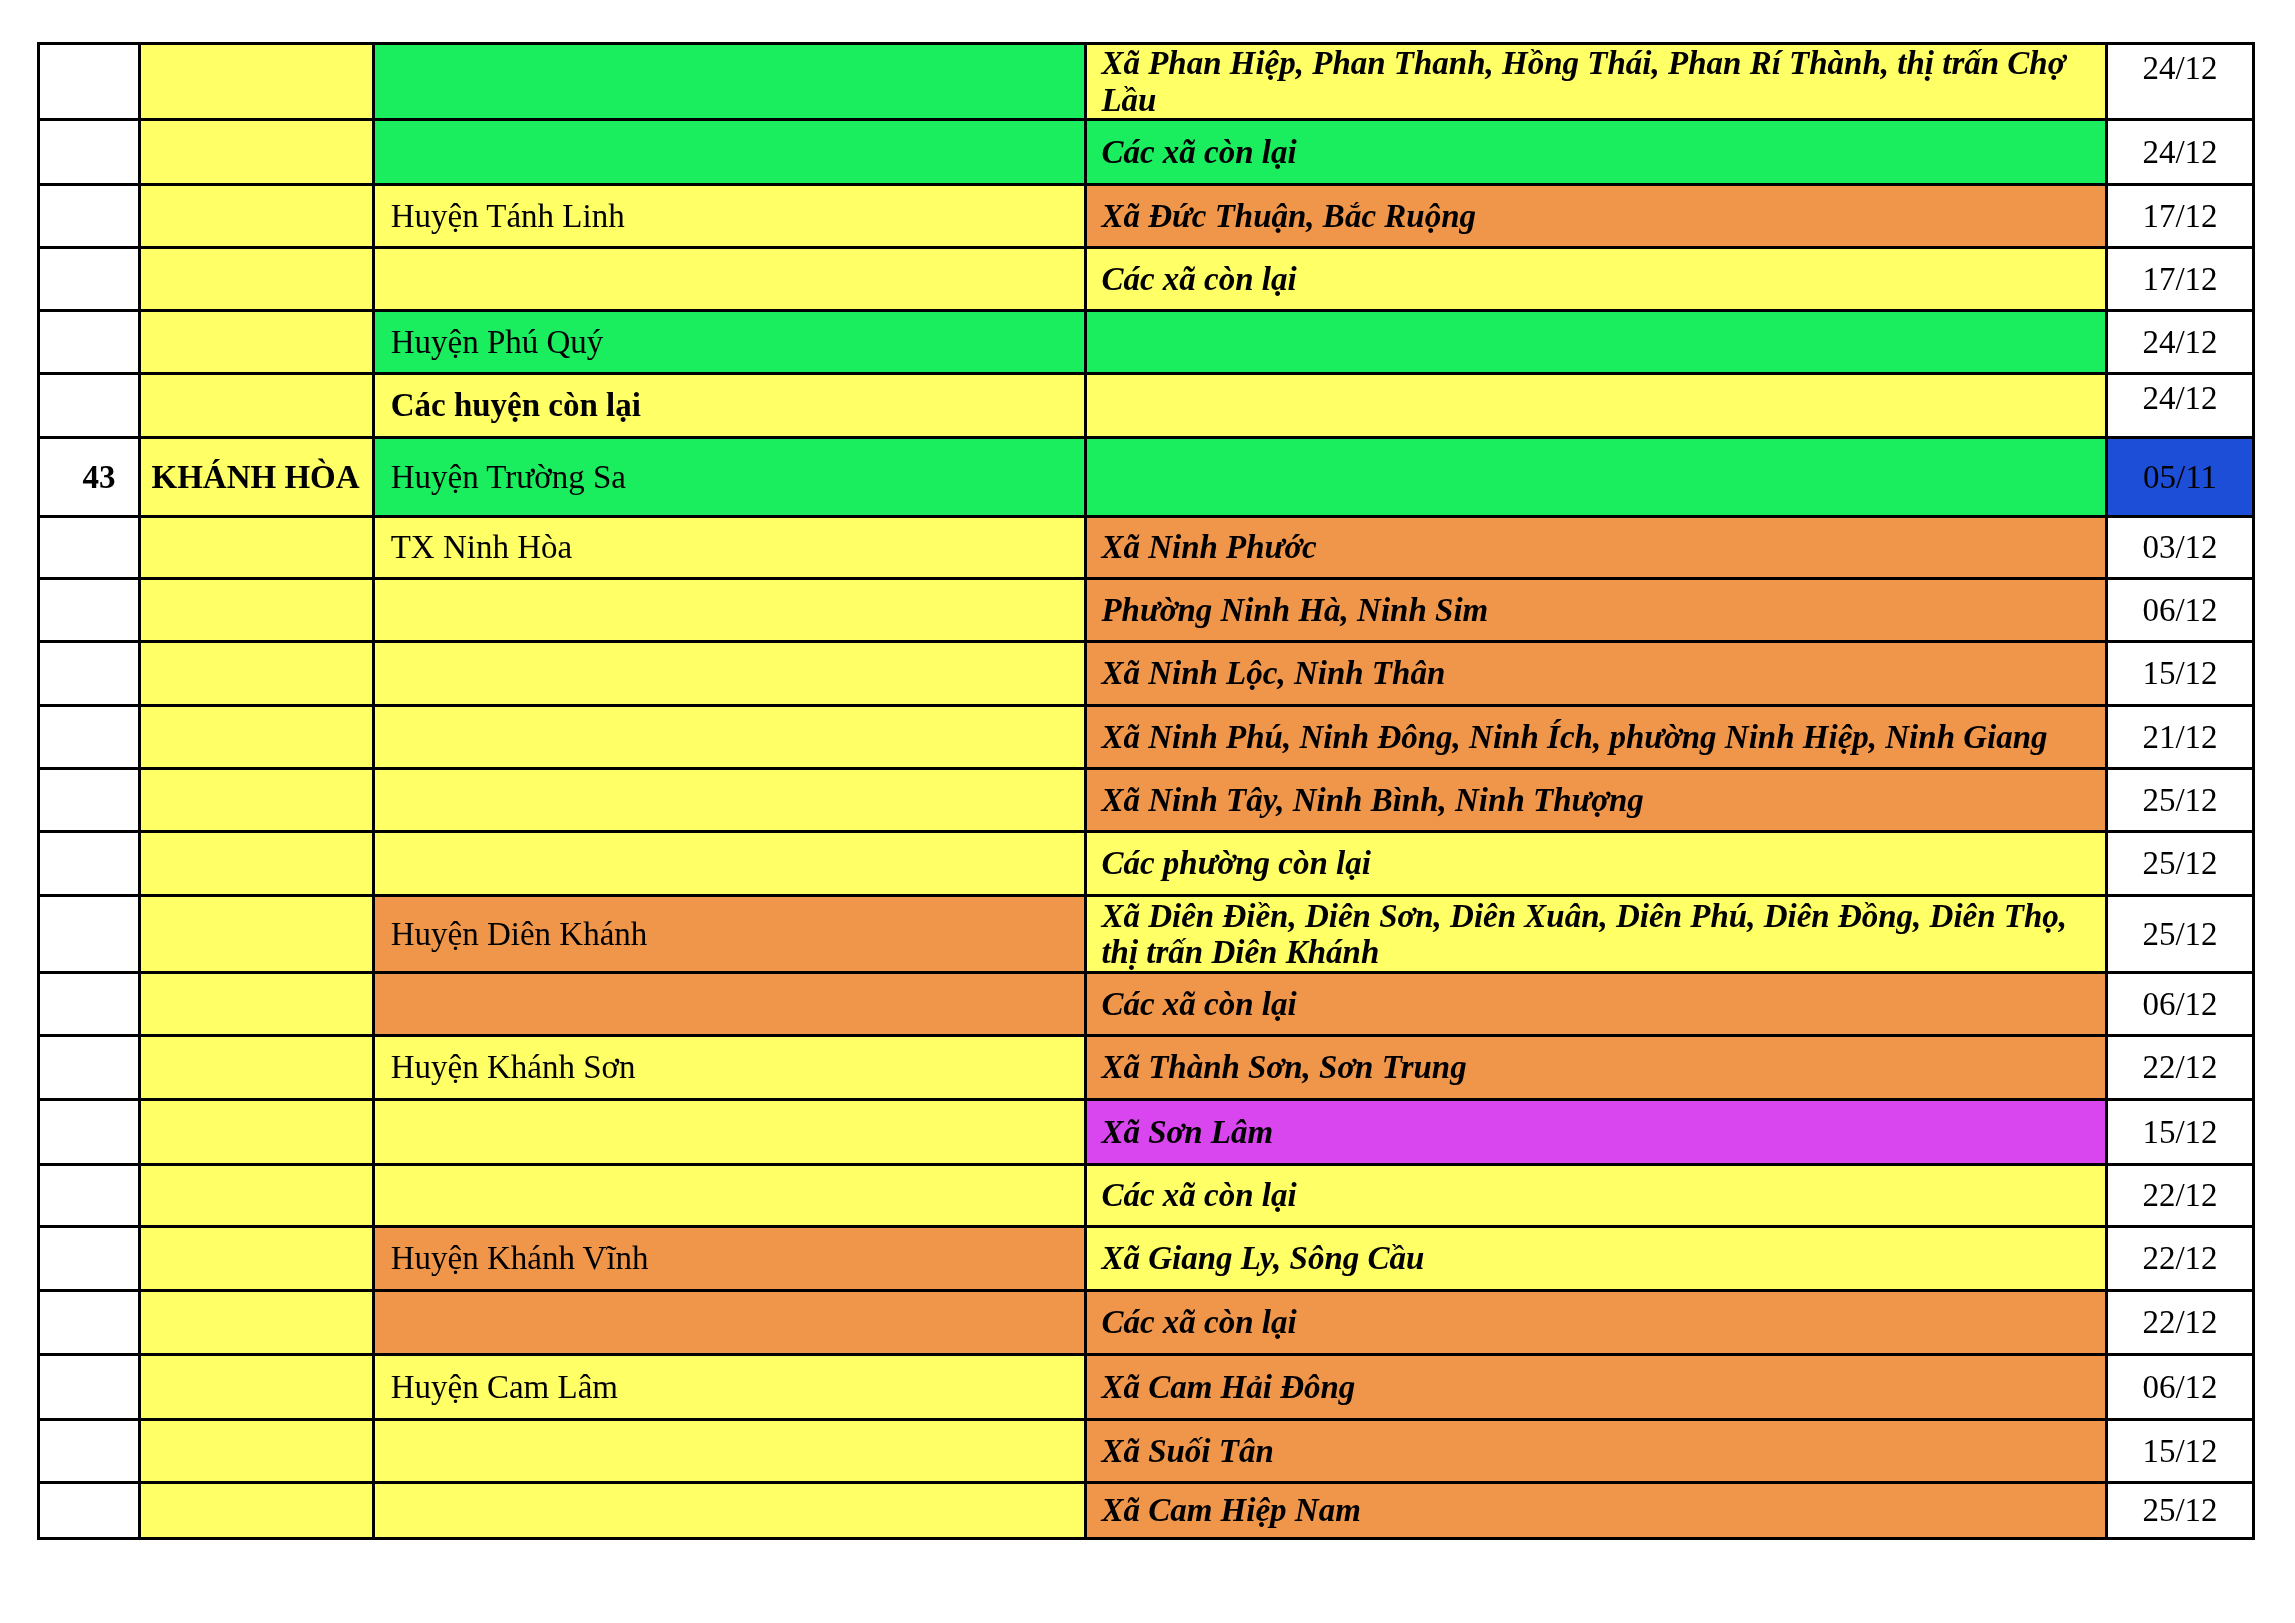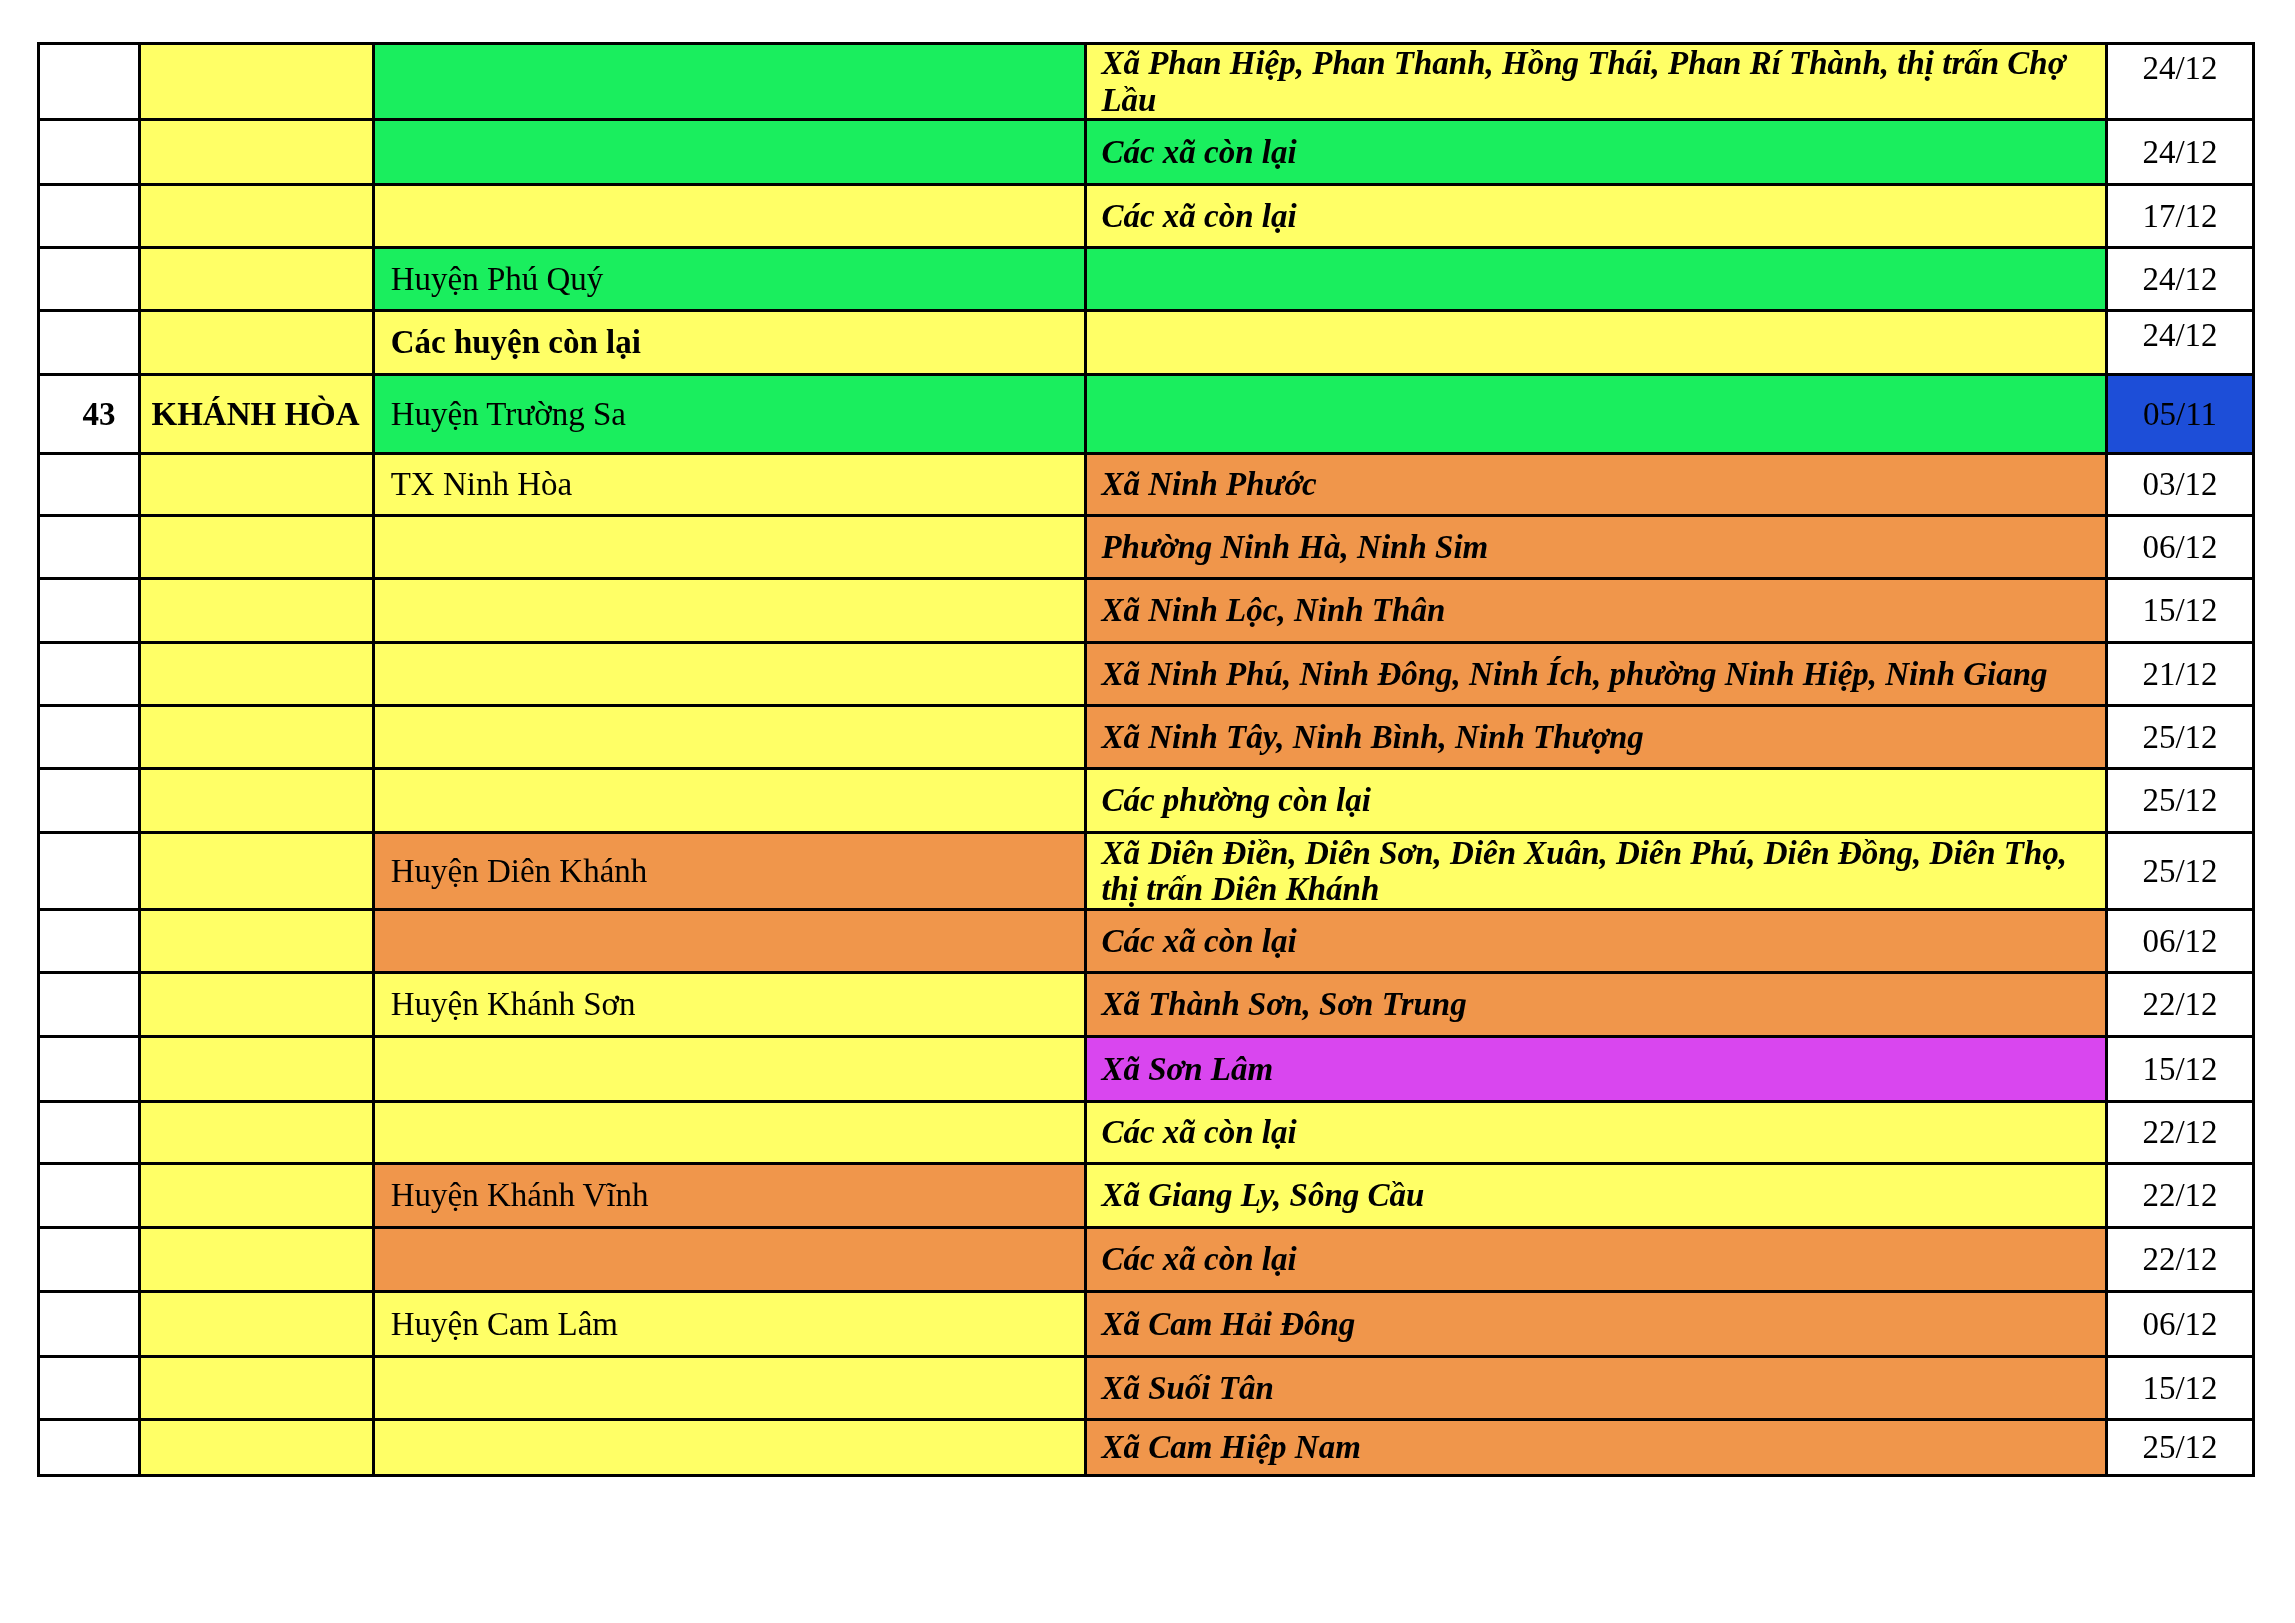--- a/index.html
+++ b/index.html
@@ -93,20 +93,27 @@
         <tr style="height: 65px;">
           <td class="c-no" style="background-color: rgb(255, 255, 255);"></td>
           <td class="c-prov" style="background-color: rgb(255, 255, 102);"></td>
           <td class="c-dist" style="background-color: rgb(26, 238, 94);"></td>
           <td class="c-comm" style="background-color: rgb(26, 238, 94);">Các xã còn lại</td>
           <td class="c-date" style="background-color: rgb(255, 255, 255);">24/12</td>
         </tr>
         <tr style="height: 63px;">
           <td class="c-no" style="background-color: rgb(255, 255, 255);"></td>
           <td class="c-prov" style="background-color: rgb(255, 255, 102);"></td>
+          <td class="c-dist" style="background-color: rgb(255, 255, 102);">Huyện Tánh Linh</td>
+          <td class="c-comm" style="background-color: rgb(240, 150, 75);">Xã Đức Thuận, Bắc Ruộng</td>
+          <td class="c-date" style="background-color: rgb(255, 255, 255);">17/12</td>
+        </tr>
+        <tr style="height: 63px;">
+          <td class="c-no" style="background-color: rgb(255, 255, 255);"></td>
+          <td class="c-prov" style="background-color: rgb(255, 255, 102);"></td>
           <td class="c-dist" style="background-color: rgb(255, 255, 102);"></td>
           <td class="c-comm" style="background-color: rgb(255, 255, 102);">Các xã còn lại</td>
           <td class="c-date" style="background-color: rgb(255, 255, 255);">17/12</td>
         </tr>
         <tr style="height: 63px;">
           <td class="c-no" style="background-color: rgb(255, 255, 255);"></td>
           <td class="c-prov" style="background-color: rgb(255, 255, 102);"></td>
           <td class="c-dist" style="background-color: rgb(26, 238, 94);">Huyện Phú Quý</td>
           <td class="c-comm" style="background-color: rgb(26, 238, 94);"></td>
           <td class="c-date" style="background-color: rgb(255, 255, 255);">24/12</td>

